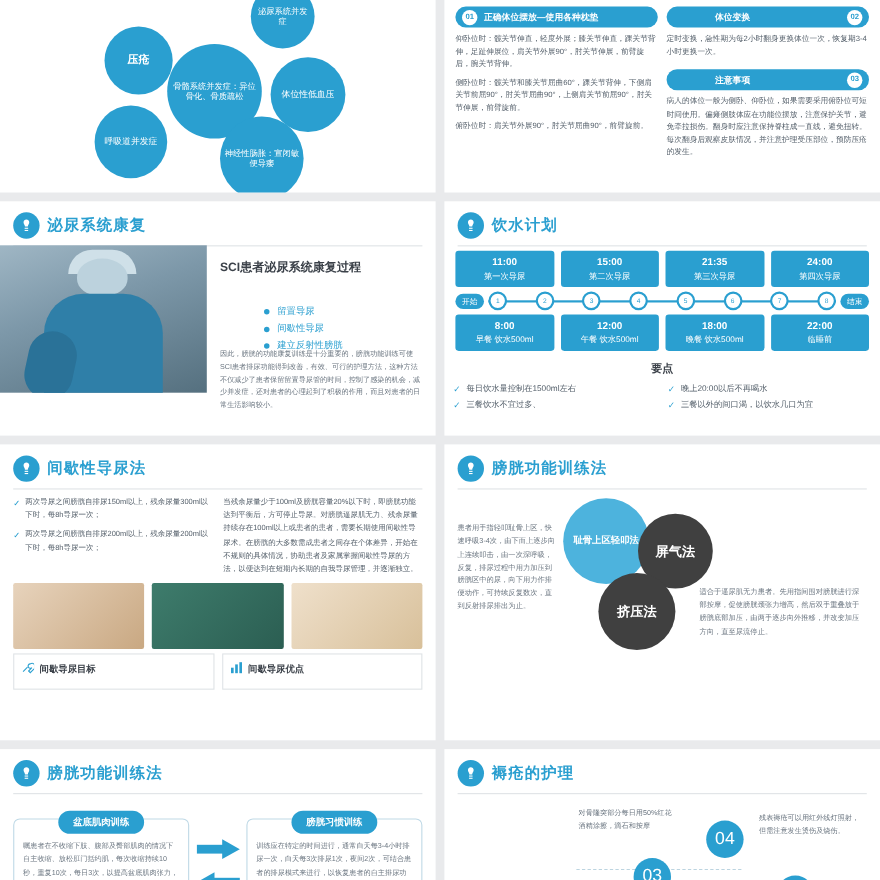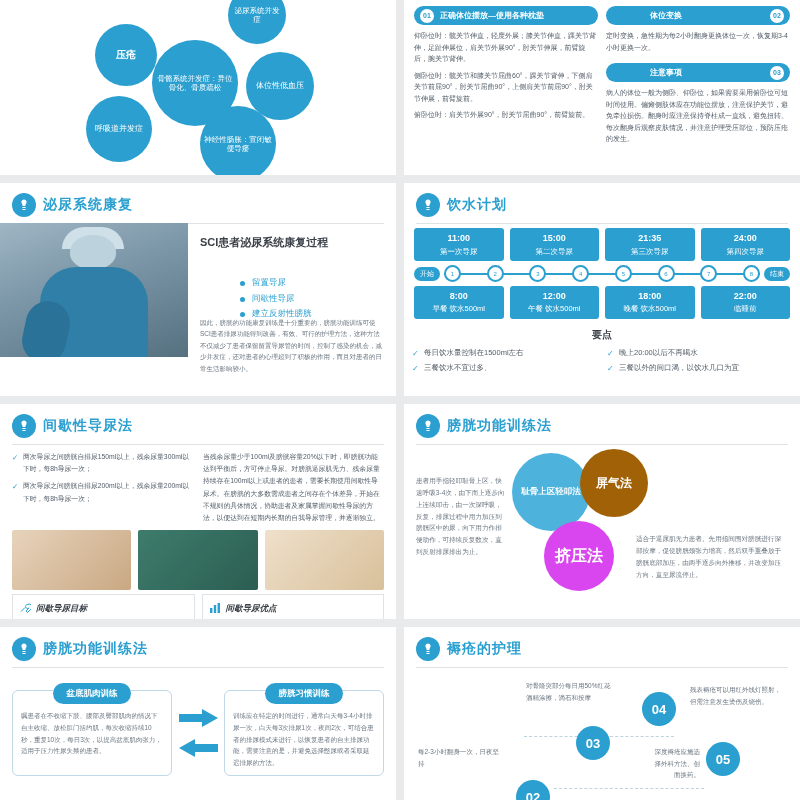--- a/index.html
+++ b/index.html
@@ -18,21 +18,21 @@
     padding:0 0 0 0;
   }
   .slide{
     background:#ffffff;
     position:relative;
     overflow:hidden;
     box-sizing:border-box;
   }
   .s-h{height:175px;}
   .s-m{height:213px;}
-  .s-b{height:215px;}
+  .s-b{height:269px;}
   
   .slide-head{
     display:flex;align-items:center;gap:7px;
     padding:10px 12px 4px 12px;
   }
   .badge{
     width:24px;height:24px;border-radius:50%;
     background:#2a9fd0;display:flex;align-items:center;justify-content:center;
     flex:0 0 auto;
   }
@@ -112,21 +112,21 @@
   
   .two-col{display:flex;gap:10px;padding:6px 12px 0 12px;}
   .two-col .c{flex:1;font-size:6.8px;line-height:1.8;color:#55606b;}
   .check{position:relative;padding-left:11px;margin-bottom:5px;}
   .check:before{content:"✓";position:absolute;left:0;top:0;color:#2a9fd0;font-size:7.5px;}
   .img-row{display:flex;gap:7px;padding:6px 12px 0 12px;}
   .img-card{flex:1;height:60px;border-radius:2px;position:relative;overflow:hidden;}
   .img-a{background:linear-gradient(135deg,#e7d3bc,#c9a882);}
   .img-b{background:linear-gradient(135deg,#3e7c6c,#2b5e52);}
   .img-c{background:linear-gradient(135deg,#efe0cb,#d8c09a);}
-  .cards-row{display:flex;gap:7px;padding:4px 12px 0 12px;font-style:italic;}
+  .cards-row{display:flex;gap:7px;padding:4px 12px 0 12px;}
   .icard{flex:1;border:1px solid #dfe3e6;box-sizing:border-box;padding:5px 6px;}
   .icard .hd{display:flex;align-items:center;gap:5px;margin-bottom:3px;}
   .icard .hd .ti{font-size:8.5px;font-weight:bold;color:#3b4149;}
 
   
   .bl-wrap{position:relative;height:170px;}
   .bl-txt{position:absolute;font-size:6.6px;line-height:1.8;color:#6b7681;}
   .circ{
     position:absolute;border-radius:50%;color:#fff;
     display:flex;align-items:center;justify-content:center;text-align:center;
@@ -147,21 +147,21 @@
   .arr-r{border-top:9px solid transparent;border-bottom:9px solid transparent;border-left:16px solid #2a9fd0;}
   .arr-l{border-top:9px solid transparent;border-bottom:9px solid transparent;border-right:16px solid #2a9fd0;}
   .arr-bar-r{width:26px;height:8px;background:#2a9fd0;margin-right:-3px;}
   .arr-bar-l{width:26px;height:8px;background:#2a9fd0;margin-left:-3px;}
   .arrow-row{display:flex;align-items:center;}
 
   
   .pu{position:relative;height:170px;}
   .pu-c{
     position:absolute;width:34px;height:34px;border-radius:50%;
-    background:#2a9fd0;color:#fff;font-size:13px;font-weight:bold;
+    background:#2a9fd0;color:#fff;font-size:16px;font-weight:normal;
     display:flex;align-items:center;justify-content:center;
   }
   .pu-t{position:absolute;font-size:6.5px;line-height:1.8;color:#6b7681;}
   .pu-line{position:absolute;border-top:1px dashed #bcd4e0;}
 </style>
 </head>
 <body>
 
 <div class="grid">
 
@@ -374,24 +374,24 @@
           </svg>
       </span>
       <span class="slide-title">膀胱功能训练法</span>
     </div>
     <div class="rule"></div>
     <div class="bl-wrap">
       <div class="bl-txt" style="left:12px;top:30px;width:92px;">患者用手指轻叩耻骨上区，快速呼吸3-4次，由下而上逐步向上连续叩击，由一次深呼吸，反复，排尿过程中用力加压到膀胱区中的尿，向下用力作排便动作，可持续反复数次，直到反射排尿排出为止。</div>
       <div class="circ" style="left:108px;top:8px;width:78px;height:78px;background:#4db3dd;font-size:8.5px;line-height:1.3;">
         <span>耻骨上区轻叩法</span>
       </div>
-      <div class="circ" style="left:176px;top:4px;width:68px;height:68px;background:#a16207;font-size:12px;">
+      <div class="circ" style="left:176px;top:22px;width:68px;height:68px;background:#404040;font-size:12px;">
         <span>屏气法</span>
       </div>
-      <div class="circ" style="left:140px;top:76px;width:70px;height:70px;background:#d946ef;font-size:16px;">
+      <div class="circ" style="left:140px;top:76px;width:70px;height:70px;background:#404040;font-size:12px;">
         <span>挤压法</span>
       </div>
       <div class="bl-txt" style="left:232px;top:88px;width:150px;">适合于逼尿肌无力患者。先用指间围对膀胱进行深部按摩，促使膀胱颈张力增高，然后双手重叠放于膀胱底部加压，由两手逐步向外推移，并改变加压方向，直至尿流停止。</div>
     </div>
   </div>
 
   <div class="slide s-b">
     <div class="slide-head">
       <span class="badge">
         <svg width="14" height="14" viewBox="0 0 14 14">

